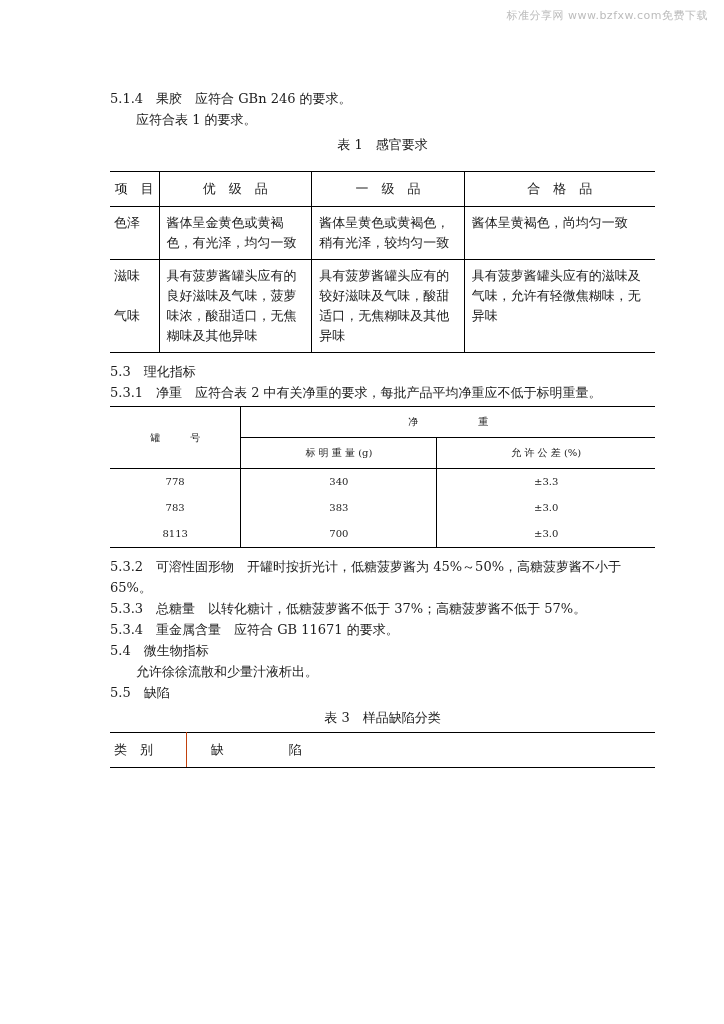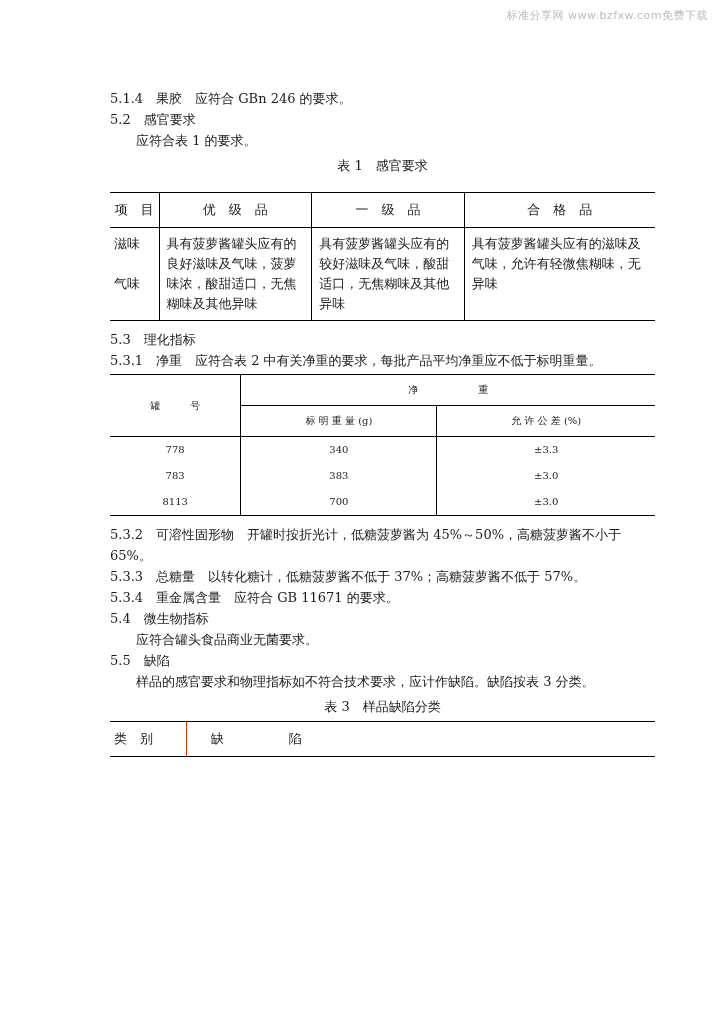--- a/index.html
+++ b/index.html
@@ -57,38 +57,43 @@
   .t3c0 { width:14%; } .t3c1 { width:86%; }
 </style>
 </head>
 <body>
 
 <div class="page">
   <div class="watermark">标准分享网 www.bzfxw.com免费下载</div>
 
   <div class="content">
     <p class="para">5.1.4　果胶　应符合 GBn 246 的要求。</p>
-    <p class="para">5.2　感官要求</p>
     <p class="para indent">应符合表 1 的要求。</p>
 
     <p class="caption">表 1　感官要求</p>
 
     <table class="t1">
       <colgroup>
           <col class="t1c0">
           <col class="t1c1">
           <col class="t1c2">
           <col class="t1c3">
         </colgroup>
       <tbody>
         <tr>
           <th>项　目</th>
           <th>优　级　品</th>
           <th>一　级　品</th>
           <th>合　格　品</th>
+        </tr>
+        <tr>
+          <td class="rowlabel">色泽</td>
+          <td>酱体呈金黄色或黄褐色，有光泽，均匀一致</td>
+          <td>酱体呈黄色或黄褐色，稍有光泽，较均匀一致</td>
+          <td>酱体呈黄褐色，尚均匀一致</td>
         </tr>
         <tr>
           <td class="rowlabel">滋味
 
 气味</td>
           <td>具有菠萝酱罐头应有的良好滋味及气味，菠萝味浓，酸甜适口，无焦糊味及其他异味</td>
           <td>具有菠萝酱罐头应有的较好滋味及气味，酸甜适口，无焦糊味及其他异味</td>
           <td>具有菠萝酱罐头应有的滋味及气味，允许有轻微焦糊味，无异味</td>
         </tr>
       </tbody>
@@ -128,23 +133,22 @@
           <td>700</td>
           <td>±3.0</td>
         </tr>
       </tbody>
     </table>
 
     <p class="para gap-top">5.3.2　可溶性固形物　开罐时按折光计，低糖菠萝酱为 45%～50%，高糖菠萝酱不小于 65%。</p>
     <p class="para">5.3.3　总糖量　以转化糖计，低糖菠萝酱不低于 37%；高糖菠萝酱不低于 57%。</p>
     <p class="para">5.3.4　重金属含量　应符合 GB 11671 的要求。</p>
     <p class="para">5.4　微生物指标</p>
-    <p class="para indent">应符合罐头食品商业无菌要求。</p>
+    <p class="para indent">允许徐徐流散和少量汁液析出。</p>
     <p class="para">5.5　缺陷</p>
-    <p class="para indent">样品的感官要求和物理指标如不符合技术要求，应计作缺陷。缺陷按表 3 分类。</p>
 
     <p class="caption">表 3　样品缺陷分类</p>
 
     <table class="t3">
       <colgroup>
           <col class="t3c0">
           <col class="t3c1">
         </colgroup>
       <tbody>
         <tr>

